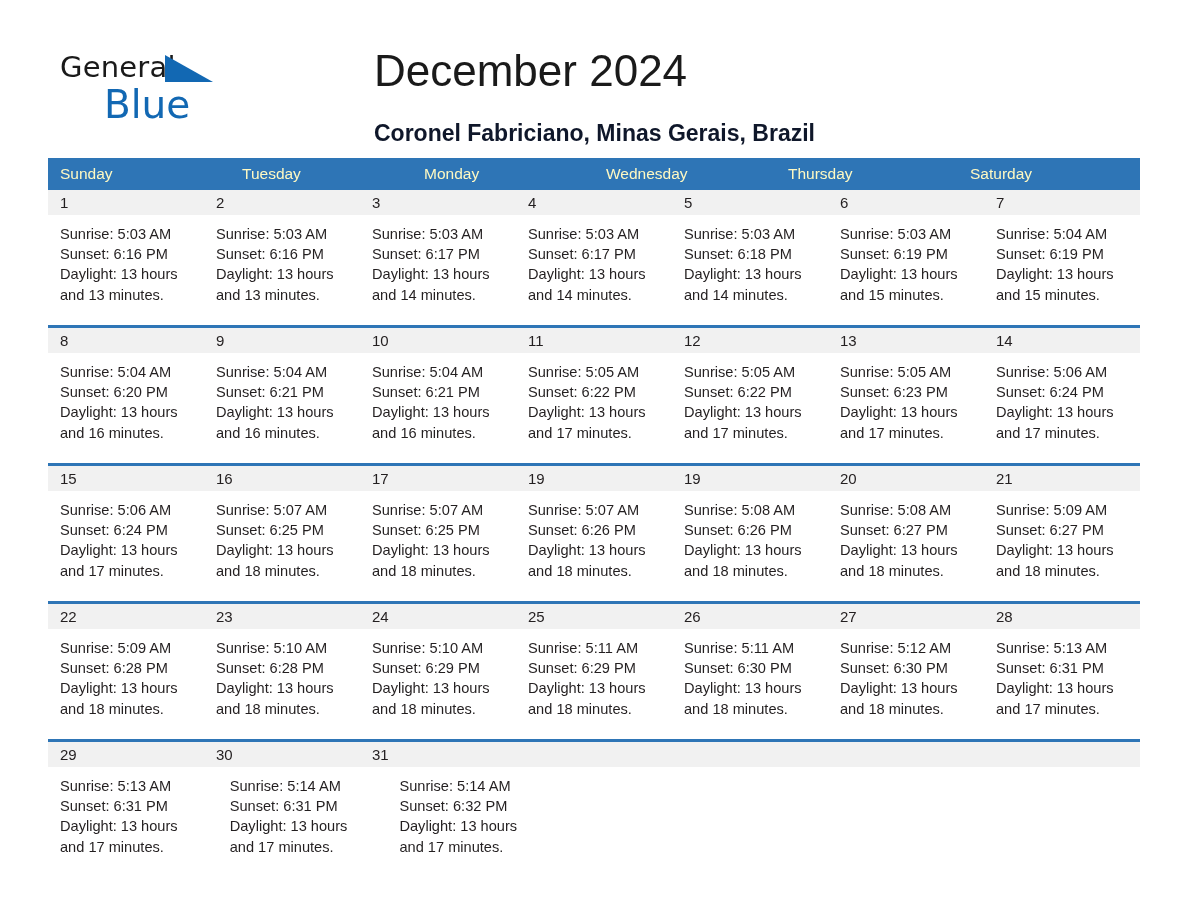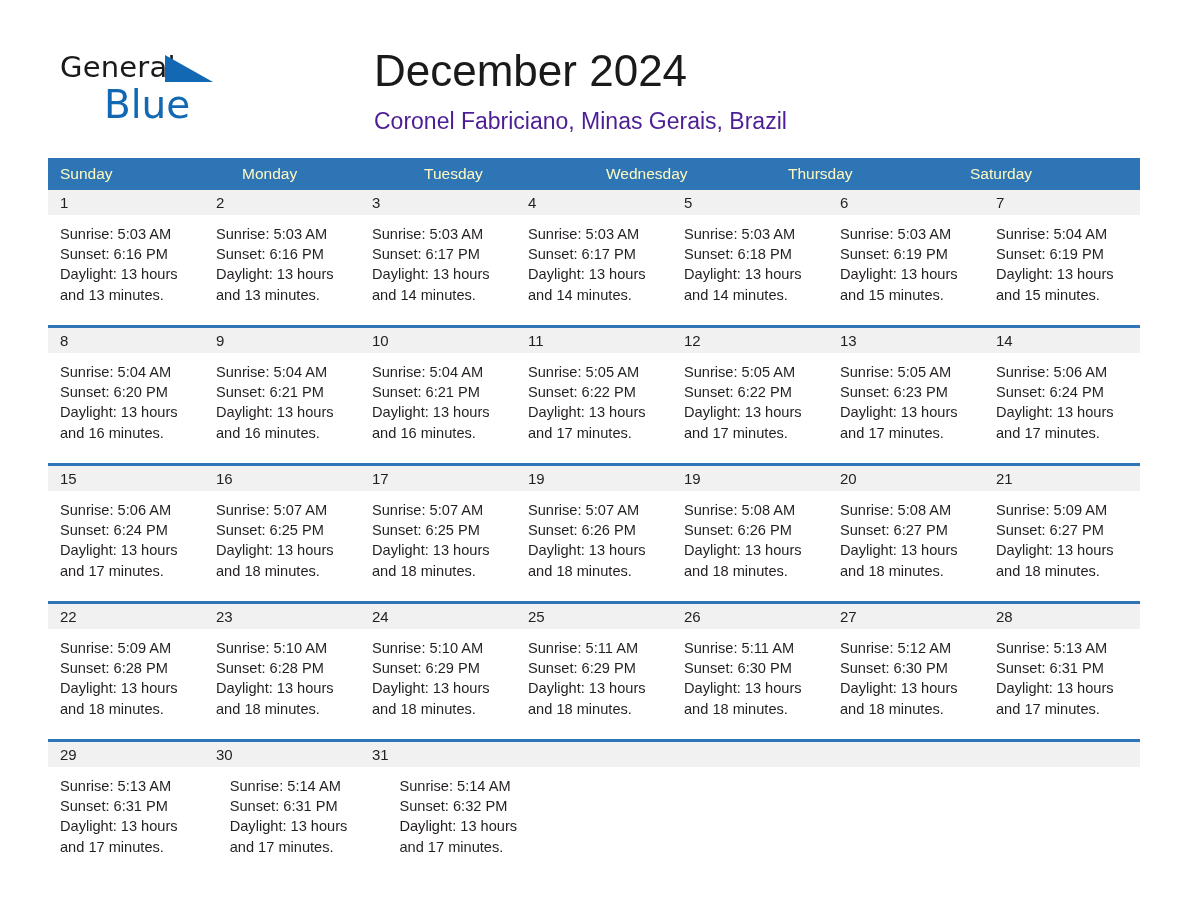--- a/index.html
+++ b/index.html
@@ -78,24 +78,24 @@
   }
   .month-title {
     font-size: 44px;
     font-weight: normal;
     color: #1a1a1a;
     letter-spacing: 0px;
     line-height: 50px;
     white-space: nowrap;
   }
   .location-title {
-    margin-top: 12px;
+    margin-top: 24px;
     font-size: 23px;
-    font-weight: normal;
-    color: #4c1d95;
+    font-weight: bold;
+    color: #0f172a;
     line-height: 26px;
     white-space: nowrap;
   }
 
   
   .calendar {
     position: absolute;
     left: 48px;
     top: 158px;
     width: 1092px;
@@ -181,22 +181,22 @@
       <div class="month-title">December 2024</div>
       <div class="location-title">Coronel Fabriciano, Minas Gerais, Brazil</div>
     </div>
 
   </div>
 
   <div class="calendar">
 
     <div class="weekday-row">
       <div class="weekday-cell">Sunday</div>
+      <div class="weekday-cell">Tuesday</div>
       <div class="weekday-cell">Monday</div>
-      <div class="weekday-cell">Tuesday</div>
       <div class="weekday-cell">Wednesday</div>
       <div class="weekday-cell">Thursday</div>
       <div class="weekday-cell">Saturday</div>
     </div>
 
     <div class="week">
       <div class="daynum-band">
         <div class="daynum-cell">1</div>
         <div class="daynum-cell">2</div>
         <div class="daynum-cell">3</div>

